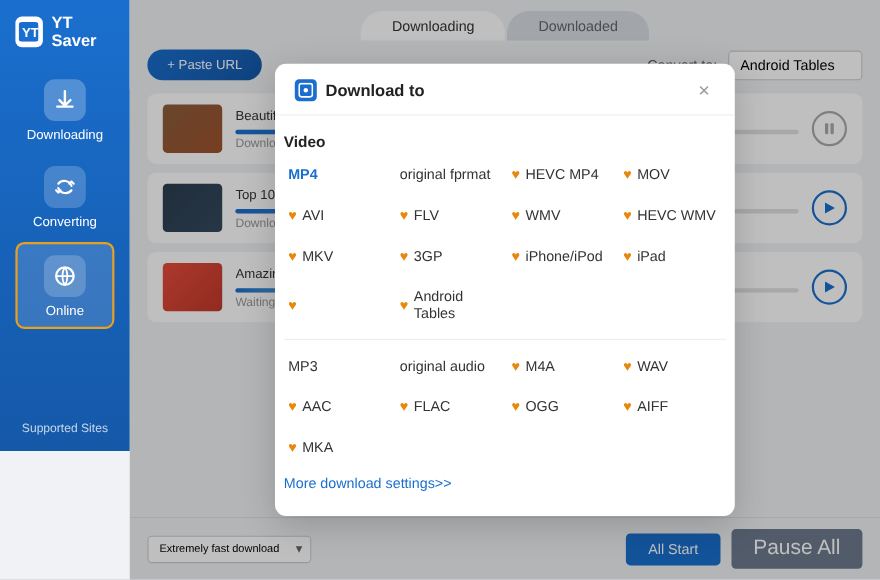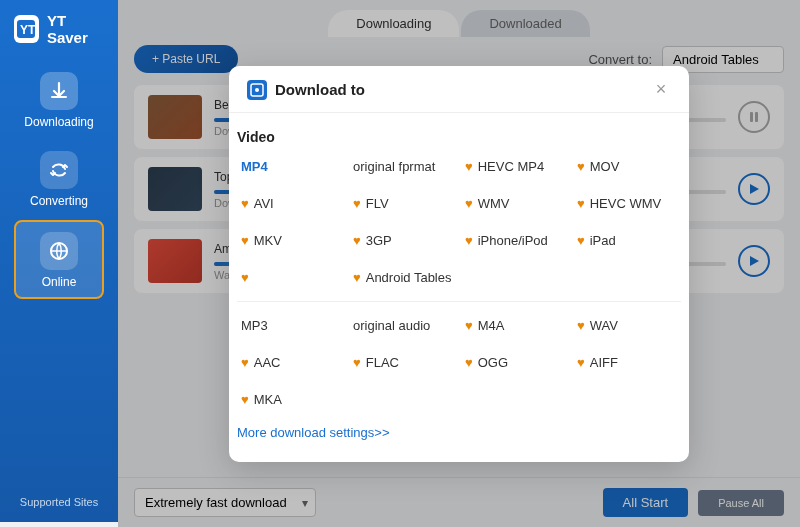--- a/index.html
+++ b/index.html
@@ -2,21 +2,21 @@
 <html><head>
   <meta charset="utf-8">
   <style>
     * { margin: 0; padding: 0; box-sizing: border-box; }
     body { width: 800px; height: 527px; font-family: -apple-system, BlinkMacSystemFont, 'Segoe UI', sans-serif; overflow: hidden; background: #f0f2f5; }
 
     
     .sidebar {
       position: absolute;
       left: 0; top: 0;
-      width: 118px; height: 522px;
+      width: 118px; height: 410px;
       background: linear-gradient(180deg, #1a6fce 0%, #1558a8 100%);
       display: flex;
       flex-direction: column;
       align-items: center;
       padding-top: 0;
     }
     .sidebar-logo {
       width: 100%;
       padding: 12px 14px;
       display: flex;
@@ -206,21 +206,21 @@
       align-items: center;
       padding: 10px 16px;
       background: #f0f2f5;
       border-top: 1px solid #e0e0e0;
       gap: 10px;
     }
     .speed-select {
       padding: 6px 28px 6px 10px;
       border: 1px solid #ccc;
       border-radius: 4px;
-      font-size: 13px;
+      font-size: 10px;
       background: white;
       appearance: none;
       cursor: pointer;
       position: relative;
     }
     .speed-select-wrap {
       position: relative;
       display: inline-block;
     }
     .speed-select-wrap::after {
@@ -240,39 +240,39 @@
       padding: 7px 20px;
       font-size: 13px;
       cursor: pointer;
     }
     .btn-pause-all {
       background: #6c7a8d;
       color: white;
       border: none;
       border-radius: 4px;
       padding: 7px 20px;
-      font-size: 11px;
+      font-size: 19px;
       cursor: pointer;
     }
 
     
     .modal-overlay {
       position: absolute;
       left: 118px; top: 0;
       width: 682px; height: 527px;
       background: rgba(0,0,0,0.25);
       display: flex;
       align-items: center;
       justify-content: center;
       z-index: 100;
     }
     .modal {
       background: white;
       border-radius: 10px;
-      width: 460px;
+      width: 418px;
       padding: 0;
       box-shadow: 0 8px 32px rgba(0,0,0,0.18);
       position: relative;
     }
     .modal-header {
       display: flex;
       align-items: center;
       padding: 14px 18px 12px;
       border-bottom: 1px solid #eee;
       gap: 8px;

